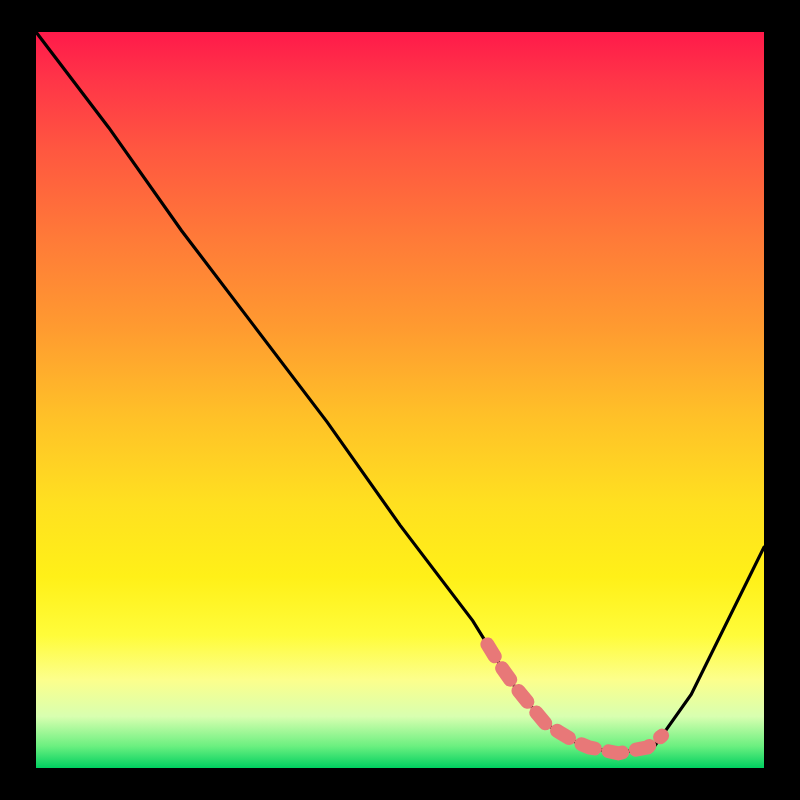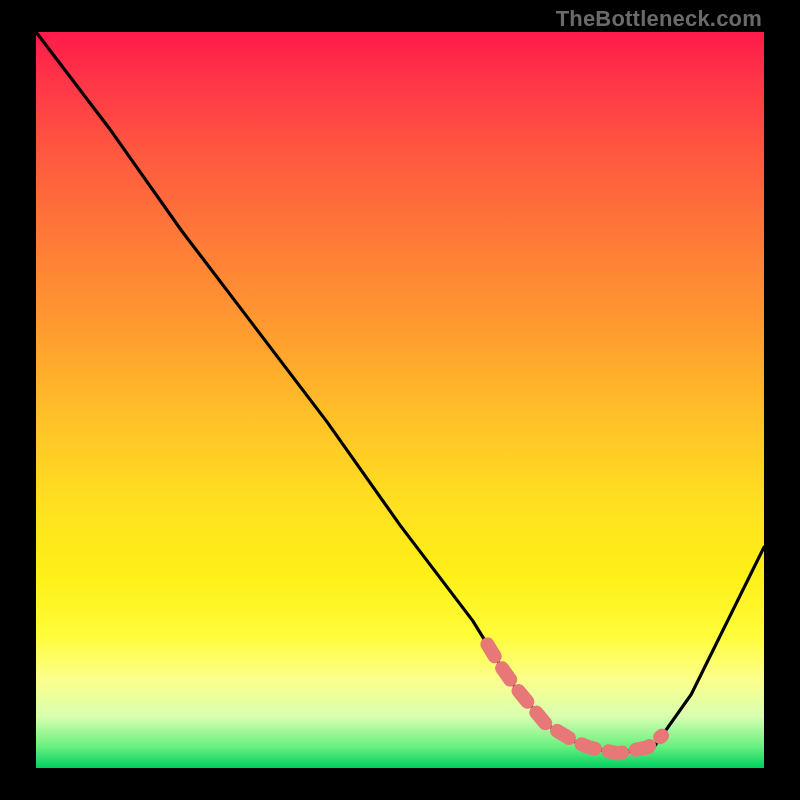--- a/index.html
+++ b/index.html
@@ -66,21 +66,20 @@
     stroke: #e87878;
     stroke-width: 14;
     stroke-linecap: round;
     stroke-dasharray: 14 14;
   }
 </style>
 </head>
 <body>
 
 <div class="frame">
-  <div class="watermark">TheBottleneck.com</div>
 
   <div class="plot">
     <svg class="lines" viewBox="0 0 728 736" preserveAspectRatio="none">
       <path class="curve" d="M0.0 0.0 L72.8 95.7 L145.6 198.7 L218.4 294.4 L291.2 390.1 L364.0 493.1 L436.8 588.8 L473.2 647.7 L509.6 691.8 L546.0 713.9 L582.4 721.3 L618.8 713.9 L655.2 662.4 L728.0 515.2"></path>
       <path class="band" d="M451.4 612.4 L465.9 635.9 L480.5 656.5 L495.0 674.2 L509.6 691.8 L524.2 700.7 L538.7 709.5 L553.3 715.4 L567.8 718.3 L582.4 721.3 L597.0 718.3 L611.5 715.4 L626.1 703.6"></path>
     </svg>
   </div>
 </div>
 
 </body></html>

